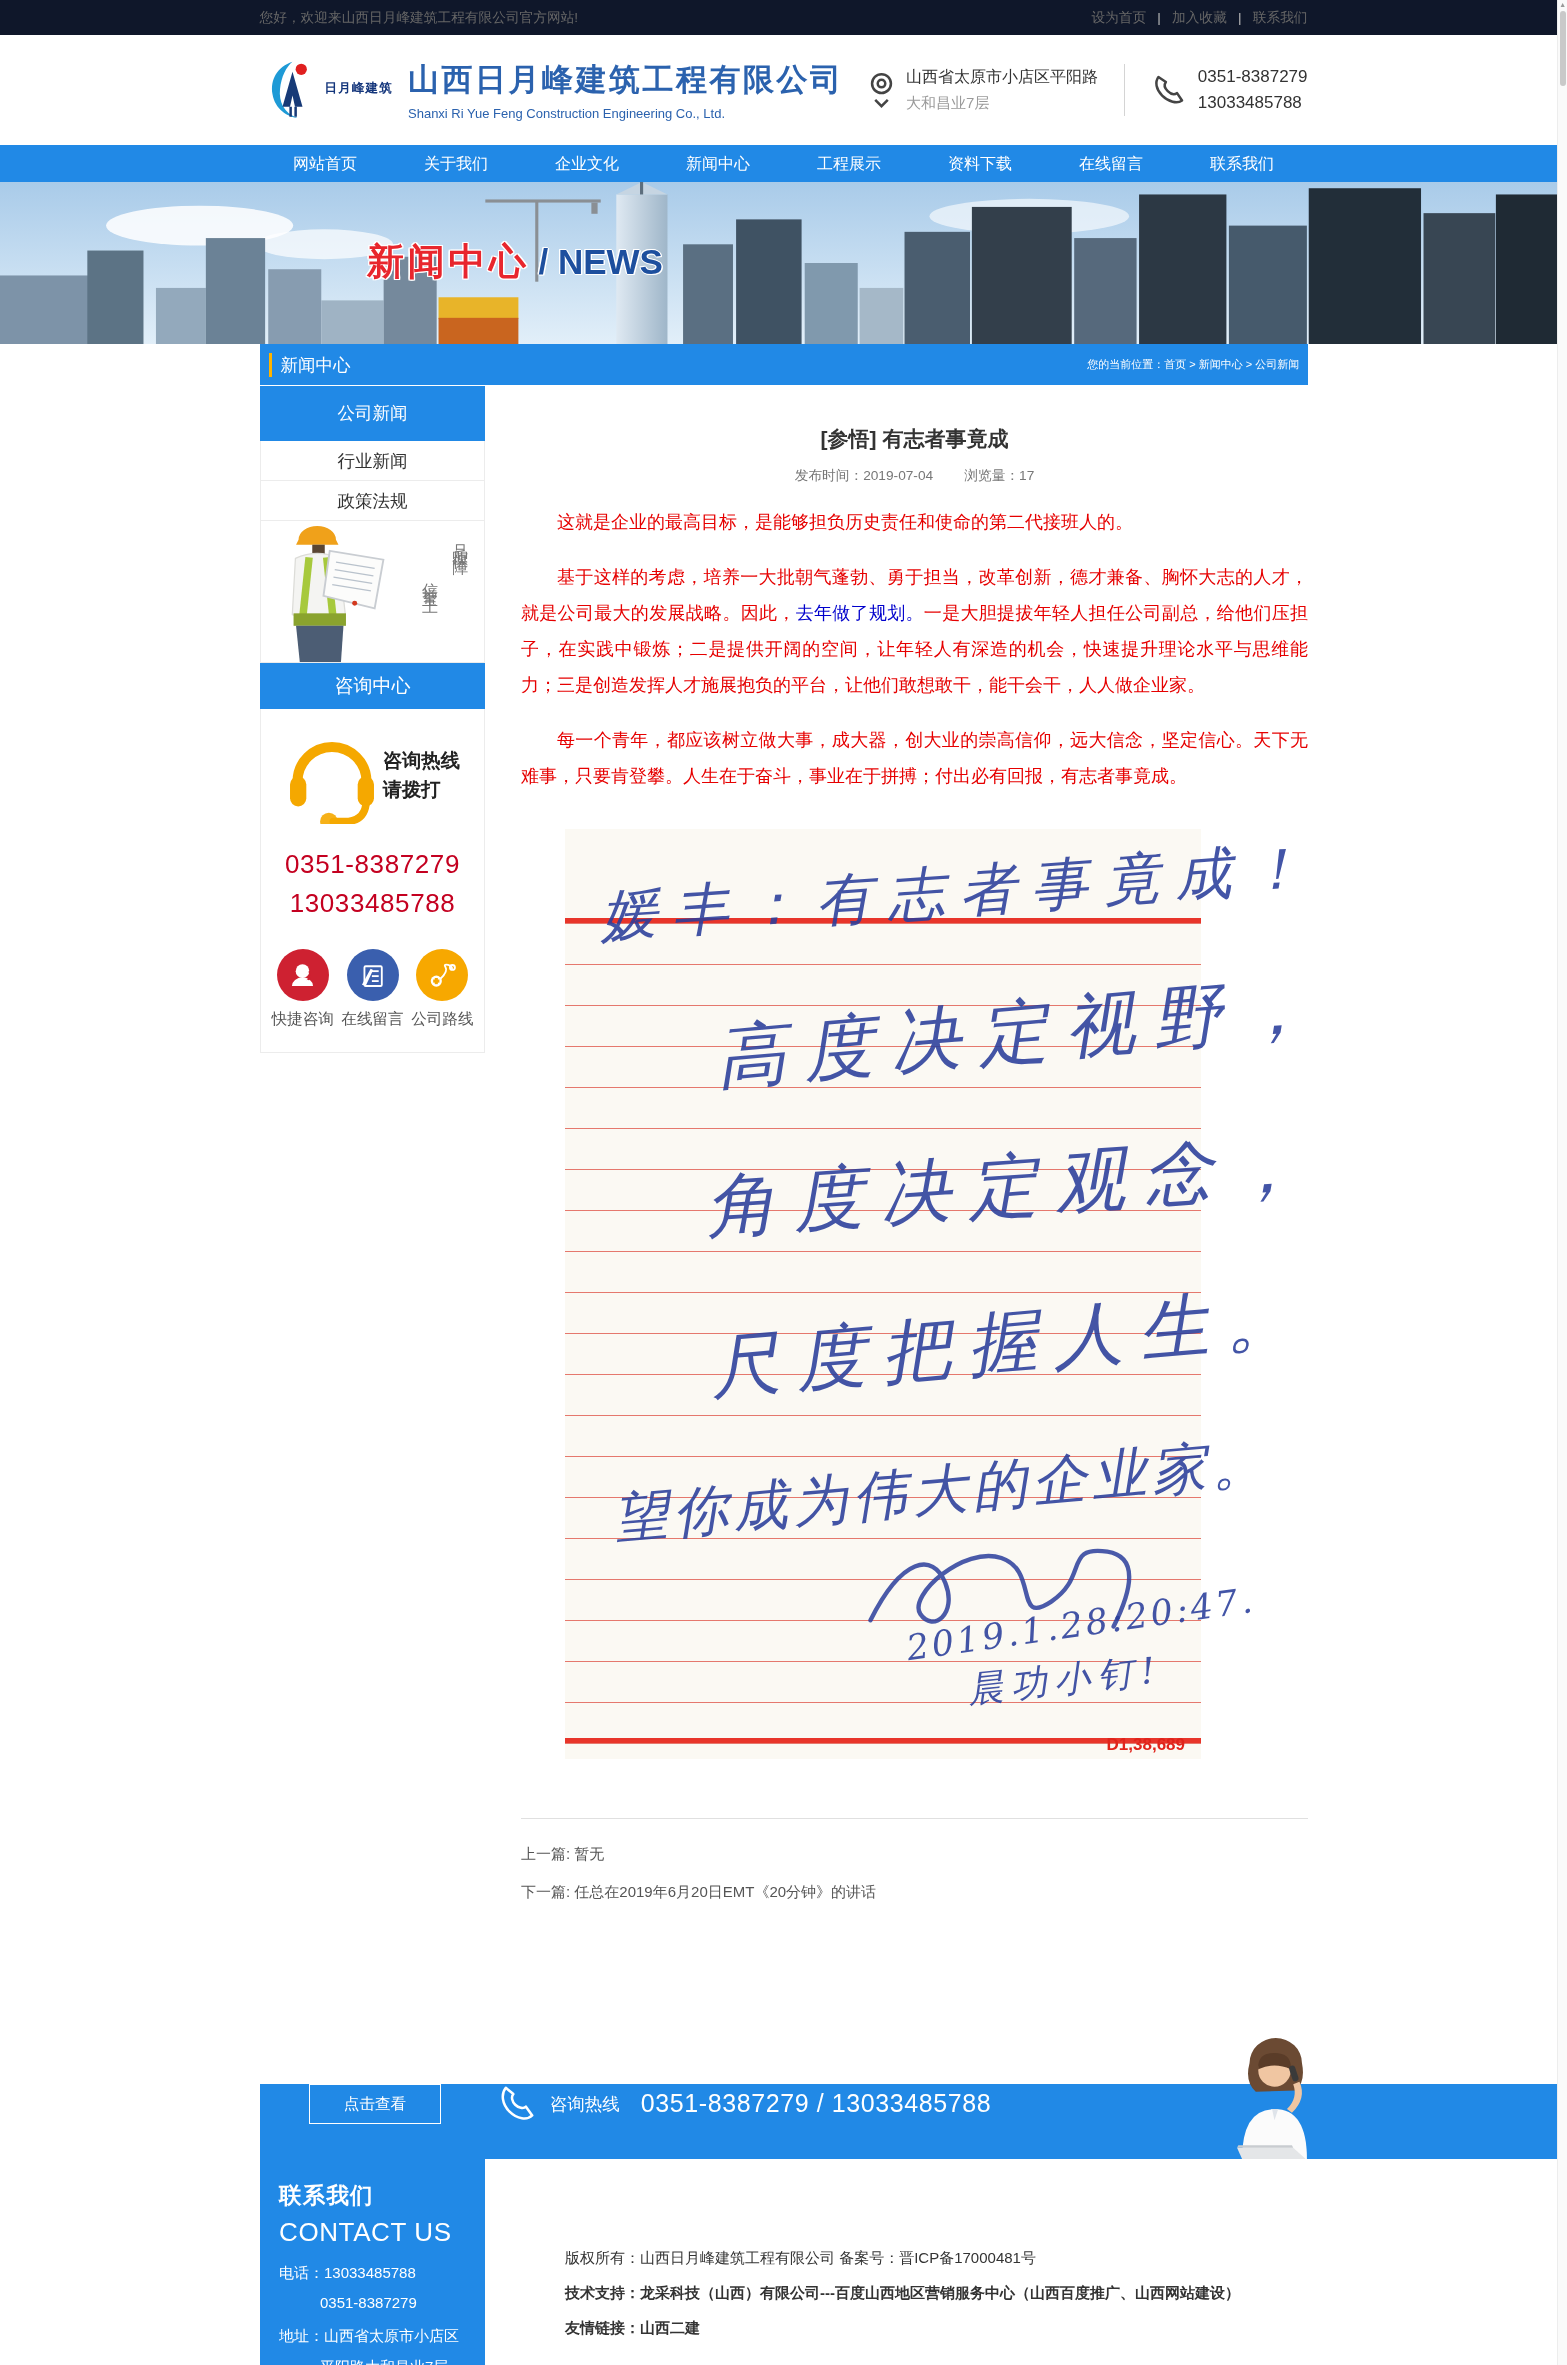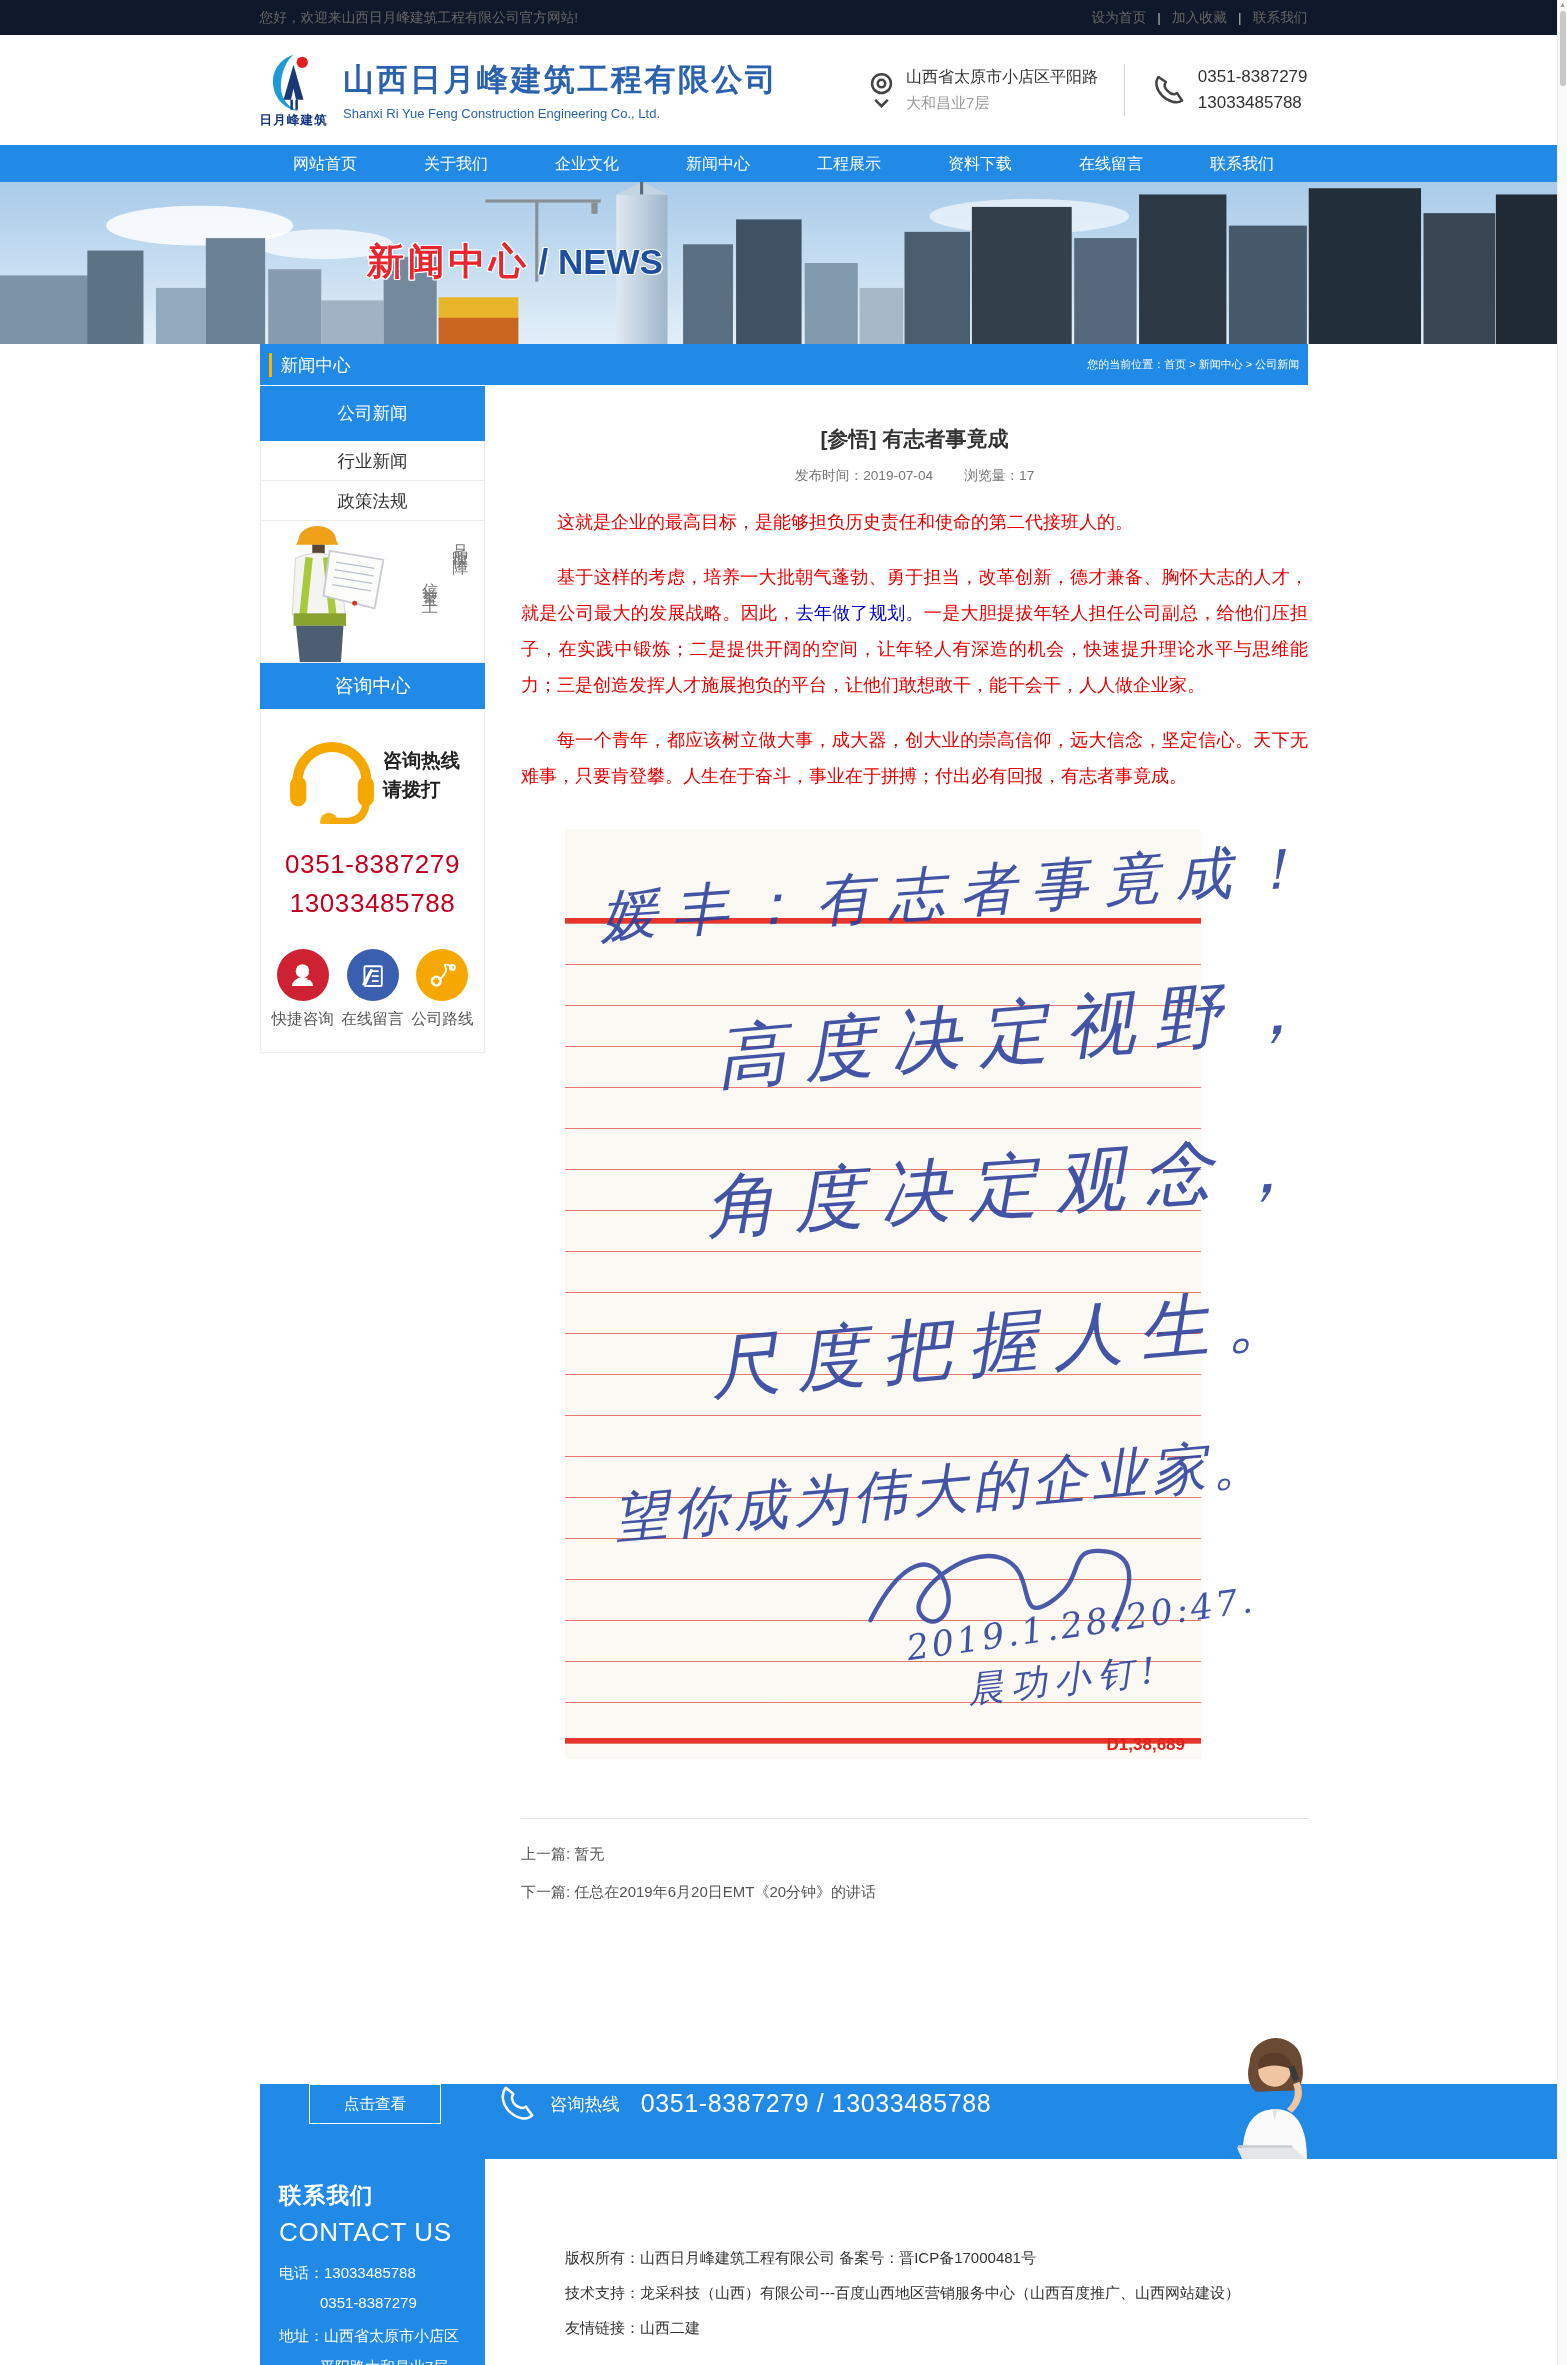--- a/index.html
+++ b/index.html
@@ -11,21 +11,21 @@
   .topbar{position:absolute;top:0;left:0;width:100%;height:35px;background:#0f172a;border-bottom:0.6px solid:#ececec;}
   .topbar .wrap{display:flex;justify-content:space-between;align-items:center;height:35px;}
   .welcome{font-size:13.7px;color:#666;}
   .toplinks{font-size:13.7px;color:#666;display:flex;align-items:center;}
   .toplinks a{color:#666;text-decoration:none;cursor:pointer;}
   .toplinks a + a::before{content:"|";margin:0 11.2px;color:#bbb;}
 
   
   .header{position:absolute;top:35px;left:0;width:100%;height:110px;background:#fff;}
   .header .wrap{display:flex;align-items:center;height:110px;}
-  .logo{display:flex;flex-direction:column;align-items:center;margin-right:15px;}
+  .logo{display:flex;flex-direction:row;align-items:center;margin-right:15px;}
   .logo-sub{font-size:12.5px;font-weight:bold;color:#13357b;letter-spacing:1.2px;margin-top:-3.7px;}
   .titles .cn{font-size:31px;font-weight:bold;color:#2b62ae;letter-spacing:2.5px;}
   .titles .en{font-size:13px;color:#2b62ae;margin-top:5px;}
   .hright{margin-left:auto;display:flex;align-items:center;}
   .addr{margin-left:10px;}
   .addr .l1{font-size:16px;color:#333;}
   .addr .l2{font-size:15px;color:#9a9a9a;margin-top:6.2px;}
   .hdiv{width:0.6px;height:52px;background:#d4d4d4;margin:0 26px;}
   .phones{margin-left:11.2px;}
   .phones div{font-size:17px;color:#333;line-height:26px;}
@@ -112,21 +112,21 @@
 
   
   .footer{position:absolute;top:2159px;left:0;width:100%;height:207px;background:#fff;}
   .f-blue{position:absolute;left:260px;top:0;width:225px;height:207px;background:#2189e6;box-sizing:border-box;padding:21px 0 0 19px;color:#fff;}
   .f-cn{font-size:22.5px;font-weight:bold;letter-spacing:1.2px;}
   .f-en{font-size:26px;margin-top:6.2px;letter-spacing:0.6px;}
   .f-line{font-size:15px;margin-top:16px;}
   .f-line.ind{padding-left:41px;margin-top:11.2px;}
   .f-text{position:absolute;left:565px;top:81px;}
   .f-text div{font-size:15px;color:#333;line-height:35px;}
-  .f-text .lnk{cursor:pointer;}
+  .f-text .lnk{cursor:pointer;font-weight:bold;}
 
   
   .scroll{position:absolute;top:0;right:0;width:8.7px;height:2366px;background:#fafafa;border-left:0.6px solid #ededed;z-index:50;}
   .scroll .arrow{display:block;text-align:center;font-size:6.9px;color:#999;line-height:10px;cursor:pointer;}
   .scroll .thumb{position:absolute;top:11.2px;left:1.2px;width:6.2px;height:75px;background:#c9c9c9;border-radius:3.1px;cursor:pointer;}
 
   svg{display:block;}
 </style>
 </head>
 <body>

